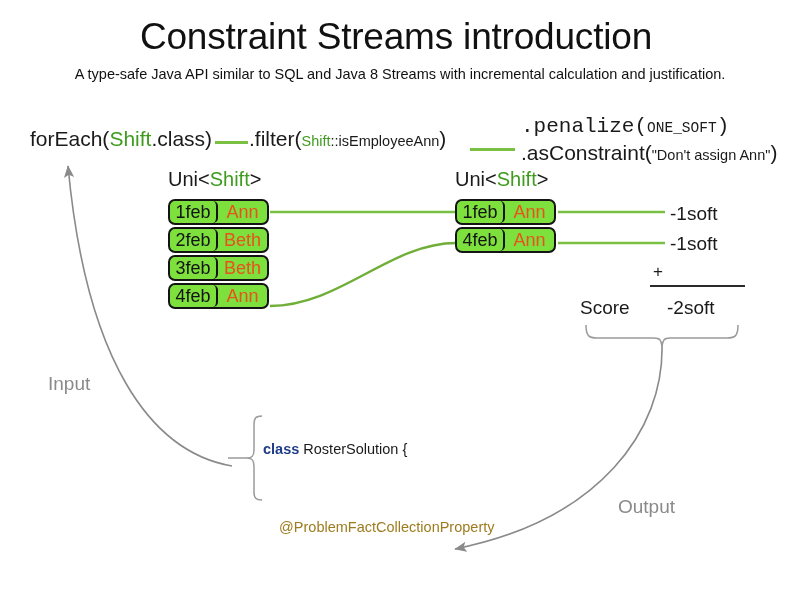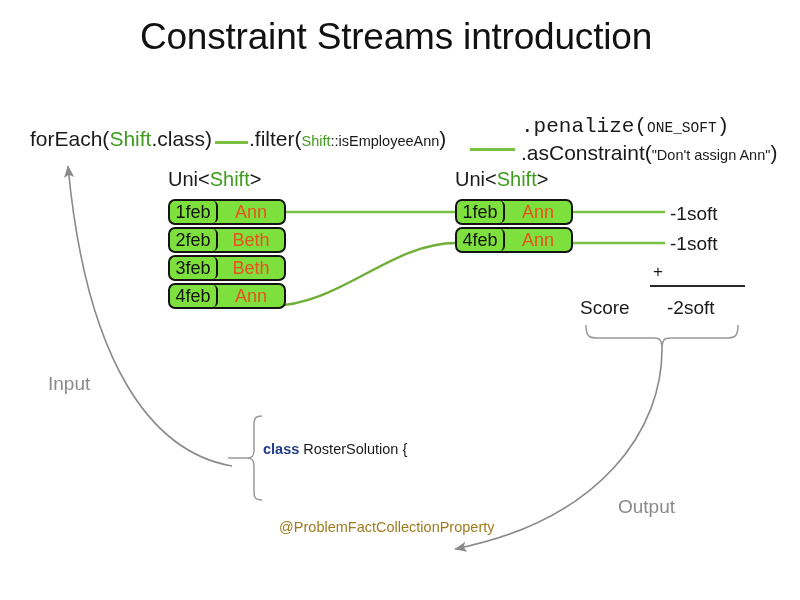--- a/index.html
+++ b/index.html
@@ -87,21 +87,21 @@
     flex-direction: column;
     gap: 2px;
   }
   .tuple-row {
     display: flex;
     align-items: stretch;
     background: #7ee03c;
     border: 2.5px solid #141414;
     border-radius: 7px;
     height: 26px;
-    width: 118px;
+    width: 101px;
     box-sizing: border-box;
     overflow: hidden;
   }
   .tuple-cell {
     display: flex;
     align-items: center;
     justify-content: center;
     font-size: 18px;
     line-height: 1;
     border-radius: 7px;
@@ -179,20 +179,21 @@
     overflow: visible;
     pointer-events: none;
   }
 </style>
 </head>
 <body>
 
 <div id="stage">
 
   <div class="abs" id="title">Constraint Streams introduction</div>
+  <div class="abs" id="subtitle">A type-safe Java API similar to SQL and Java 8 Streams with incremental calculation and justification.</div>
 
   <svg class="overlay">
     <defs>
       <marker id="grayArrow" markerWidth="9" markerHeight="9" refX="7.2" refY="3.2" orient="auto" markerUnits="strokeWidth">
         <path d="M0,0 L7.6,3.2 L0,6.4 L1.7,3.2 Z" fill="#8a8a8a"></path>
       </marker>
     </defs>
 
     <path d="M232,466 C150,452 86,360 68,166" fill="none" stroke="#8a8a8a" stroke-width="1.6" marker-end="url(#grayArrow)"></path>
 

